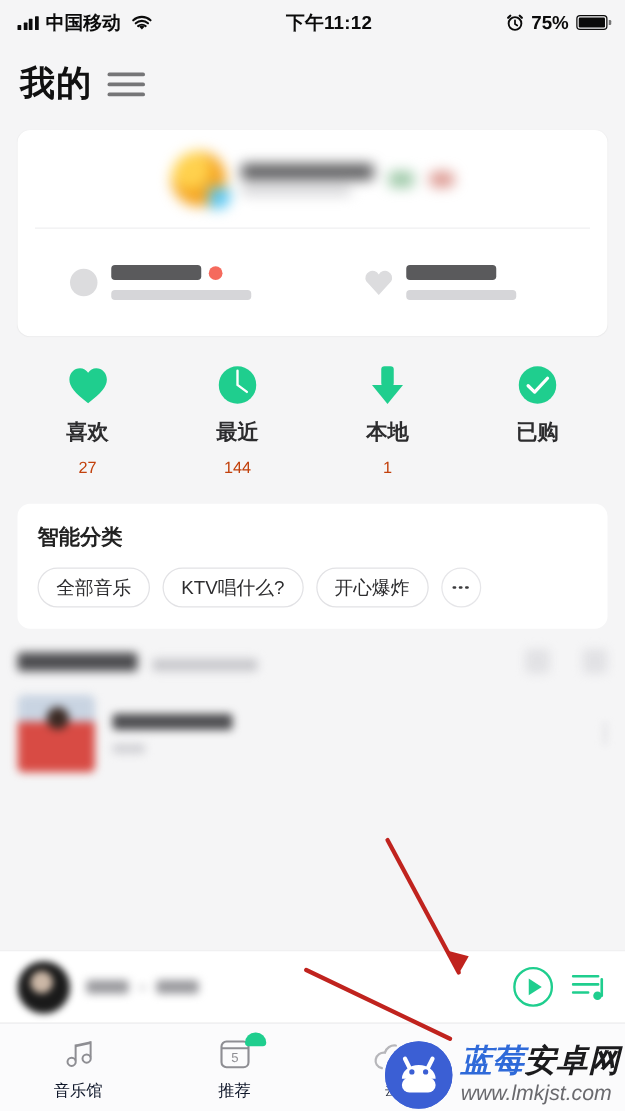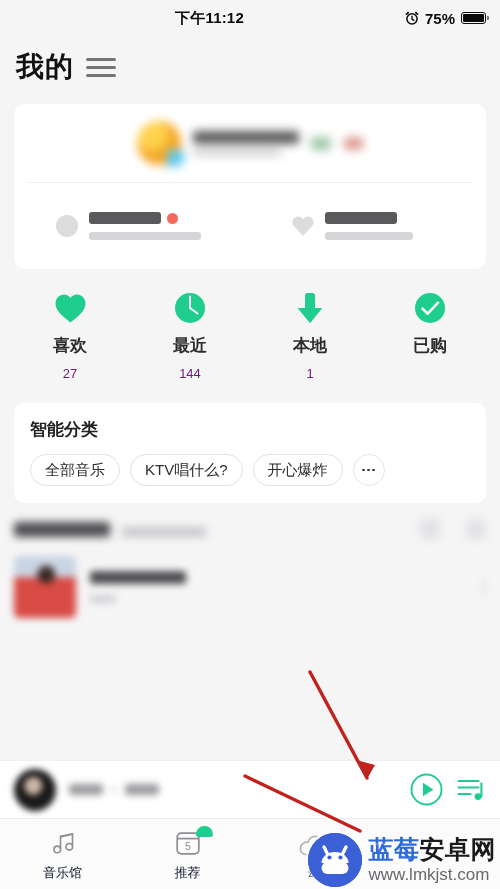--- a/index.html
+++ b/index.html
@@ -93,21 +93,21 @@
   .t-main{width:72px;height:12px;background:#5a5a5c;border-radius:3px;}
   .t-dot{width:11px;height:11px;border-radius:50%;background:#f56a5d;}
   .t-sub{width:112px;height:8px;background:#d6d6d9;border-radius:3px;}
   .t-sub.short{width:88px;}
 
   
   .quick{display:flex;padding:22px 10px 12px;}
   .q-item{flex:1;display:flex;flex-direction:column;align-items:center;gap:9px;}
   .q-ico{width:34px;height:34px;display:flex;align-items:center;justify-content:center;}
   .q-label{font-size:17px;font-weight:bold;color:#2c2c2e;}
-  .q-count{font-size:13px;color:#701a75;min-height:15px;}
+  .q-count{font-size:13px;color:#c2410c;min-height:15px;}
 
   
   .smart{margin:10px 14px 0;background:#fff;border-radius:10px;padding:15px 16px 17px;}
   .smart-title{font-size:17px;font-weight:bold;color:#222;margin-bottom:13px;}
   .chips{display:flex;align-items:center;gap:10px;}
   .chip{
     height:32px;border:1px solid #e2e2e5;border-radius:16px;
     display:flex;align-items:center;justify-content:center;
     padding:0 14px;font-size:15px;color:#2d2d2f;background:#fff;white-space:nowrap;
   }
@@ -171,34 +171,51 @@
   .anno{position:absolute;left:0;top:0;width:500px;height:889px;pointer-events:none;}
 
   
   .wm{
     position:absolute;right:4px;bottom:2px;display:flex;align-items:center;gap:7px;
   }
   .wm-logo{
     width:54px;height:54px;border-radius:50%;background:#3b5fd4;
     position:relative;flex:0 0 auto;
   }
-  .wm-txt{display:flex;flex-direction:column;align-items:flex-start;line-height:1;}
+  .wm-txt{display:flex;flex-direction:column;align-items:flex-start;line-height:1;font-style:italic;}
   .wm-top{font-size:25px;font-weight:bold;letter-spacing:.5px;white-space:nowrap;}
   .wm-top .b{color:#2f6ad9;}
   .wm-top .d{color:#1b1b1d;}
   .wm-url{font-size:17px;color:#6a6a6e;margin-top:4px;white-space:nowrap;}
   .wm-green{
     position:absolute;left:196px;bottom:52px;width:17px;height:11px;
     background:#1fce8e;border-radius:9px 9px 3px 3px;
   }
 </style>
 </head>
 <body>
 
 <div class="statusbar">
+  <div class="sb-left">
+    <span class="signal">
+      <i></i>
+        <i></i>
+        <i></i>
+        <i></i>
+    </span>
+    <span class="carrier">中国移动</span>
+    <span style="display:inline-flex;margin-left:2px;">
+      <svg width="17" height="13" viewBox="0 0 17 13">
+        <path d="M8.5 11.6l2.1-2.3a3.1 3.1 0 0 0-4.2 0z" fill="#0b0b0b"></path>
+        <path d="M3.6 6.6a7.2 7.2 0 0 1 9.8 0" stroke="#0b0b0b" stroke-width="1.7" fill="none" stroke-linecap="round"></path>
+        <path d="M5.5 8.9a4.6 4.6 0 0 1 6 0" stroke="#0b0b0b" stroke-width="1.7" fill="none" stroke-linecap="round"></path>
+        <path d="M1.6 4.2a10.2 10.2 0 0 1 13.8 0" stroke="#0b0b0b" stroke-width="1.7" fill="none" stroke-linecap="round"></path>
+      </svg>
+    </span>
+  </div>
   <div class="sb-center">下午11:12</div>
   <div class="sb-right">
     <span style="display:inline-flex;">
       <svg width="14" height="14" viewBox="0 0 14 14">
         <circle cx="7" cy="7.8" r="5.1" fill="none" stroke="#0b0b0b" stroke-width="1.5"></circle>
         <path d="M7 5.2v3l1.8 1.2" stroke="#0b0b0b" stroke-width="1.4" fill="none" stroke-linecap="round"></path>
         <path d="M3.2 1.6L1.5 3.2M10.8 1.6l1.7 1.6" stroke="#0b0b0b" stroke-width="1.7" stroke-linecap="round"></path>
       </svg>
     </span>
     <span class="battnum">75%</span>

